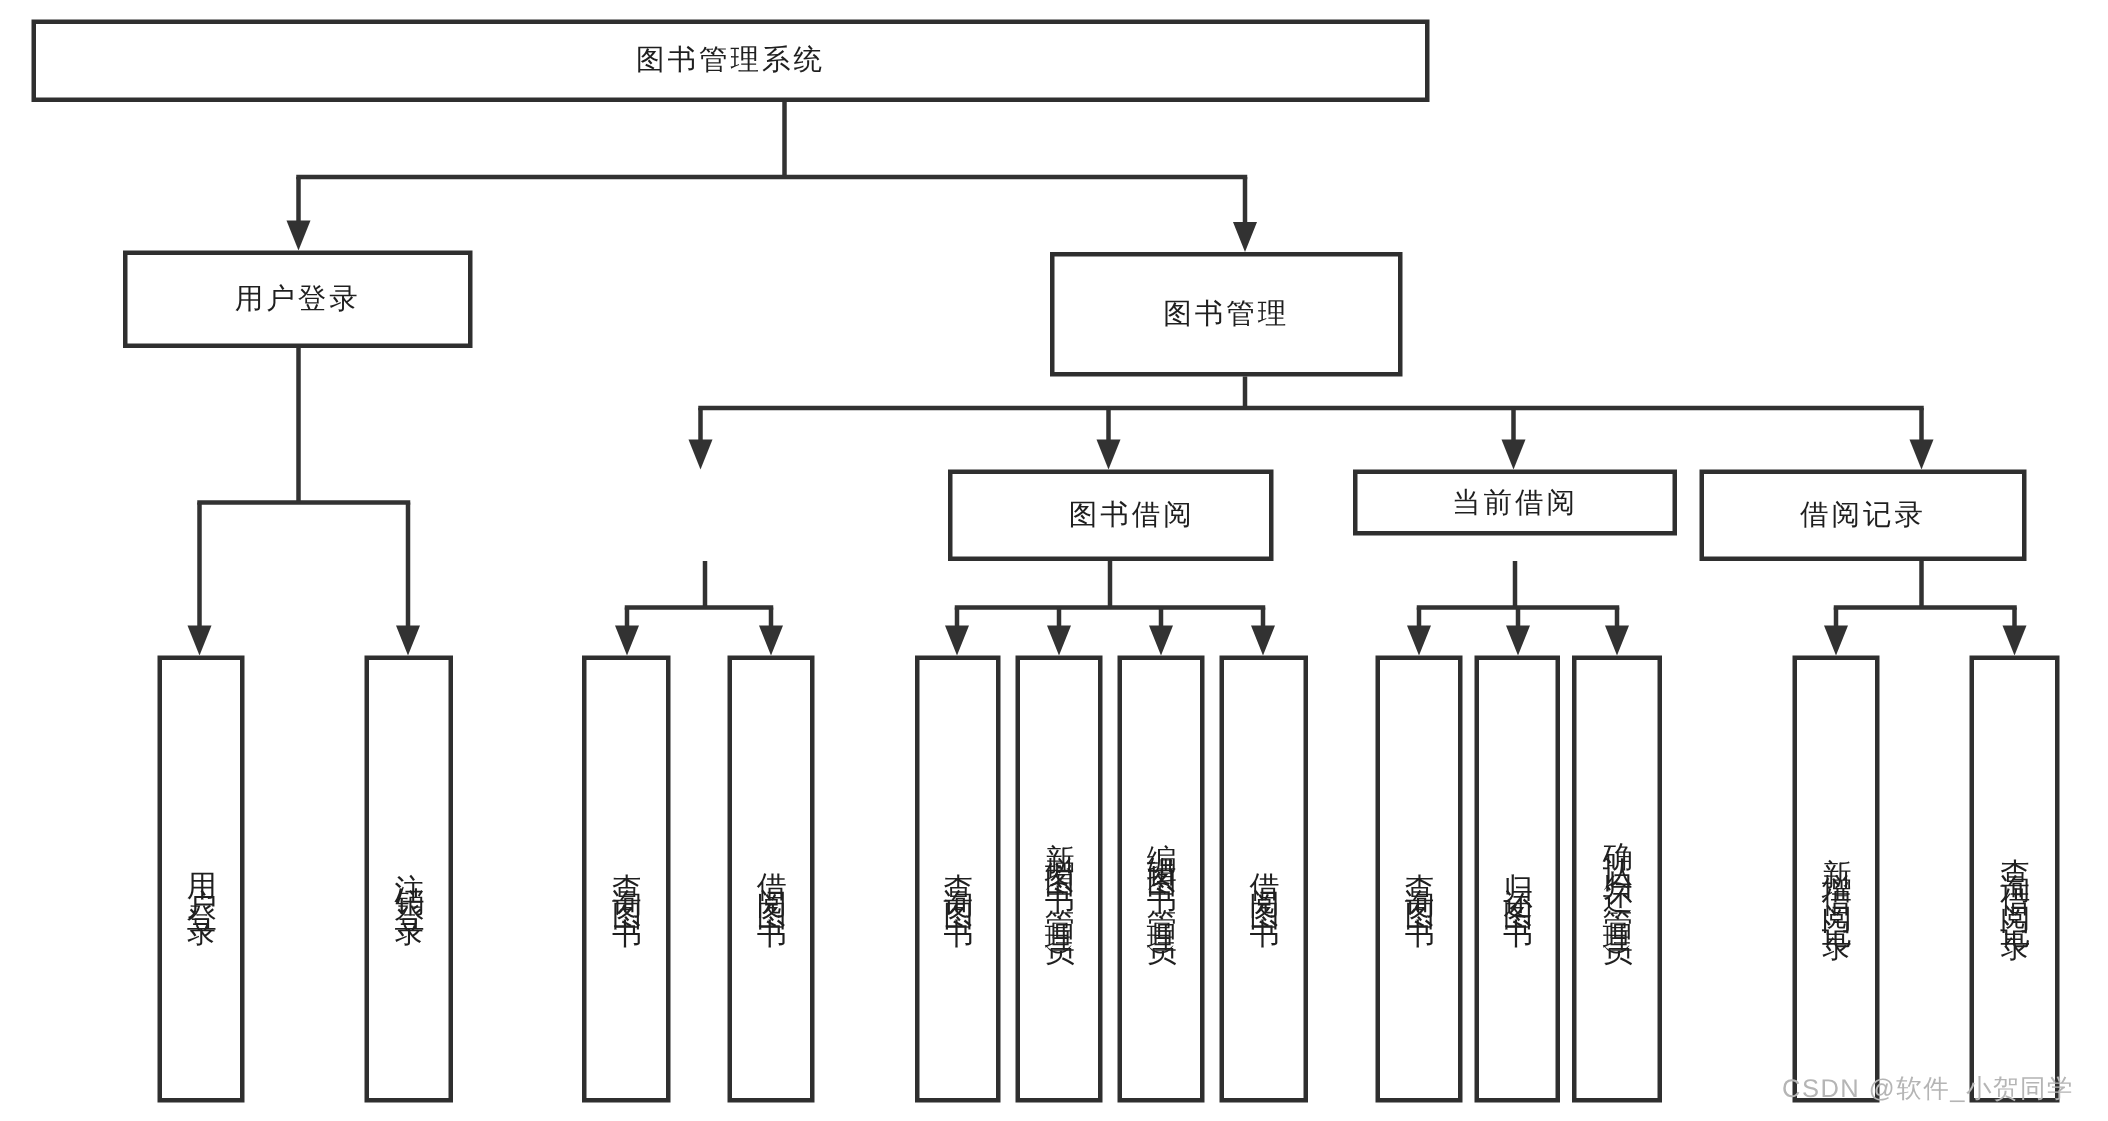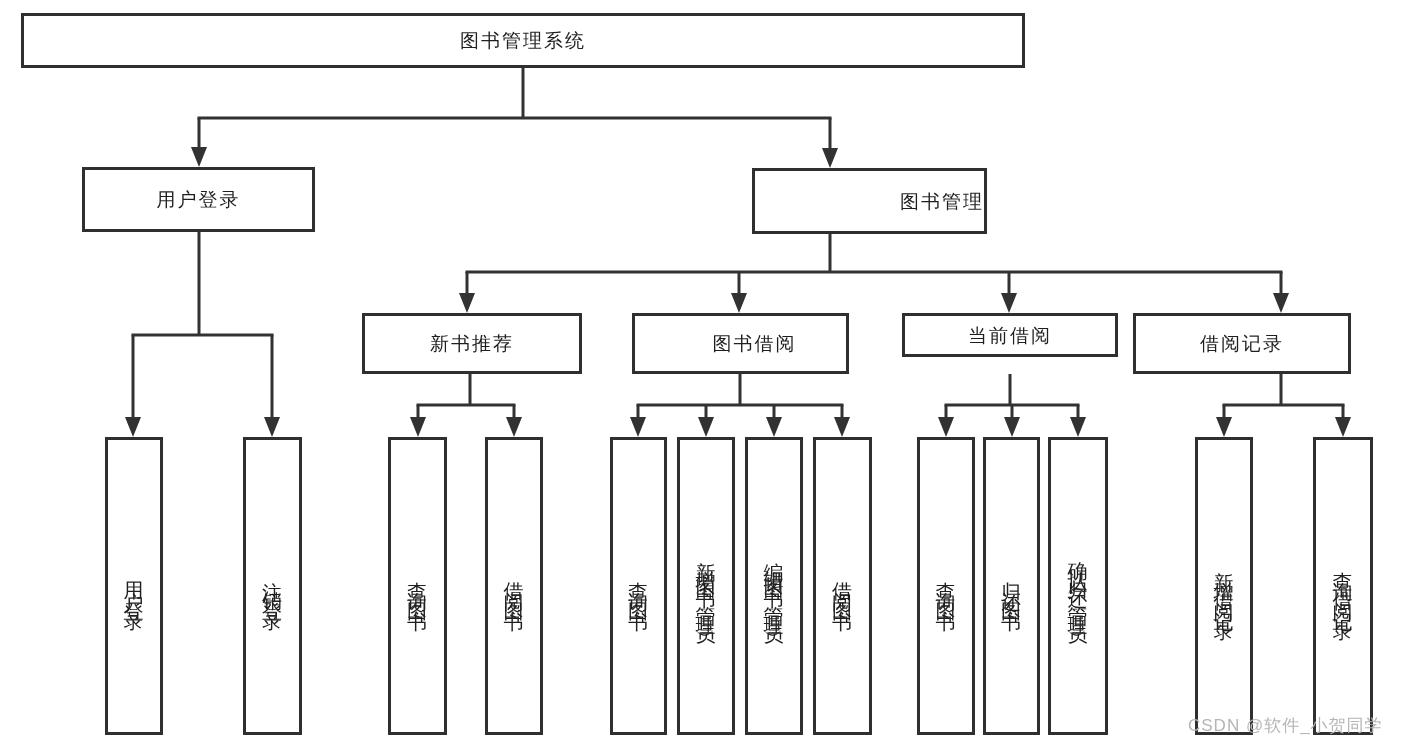--- a/index.html
+++ b/index.html
@@ -124,34 +124,31 @@
     <polygon points="1070,417 1086,417 1078,437"></polygon>
 
     <line x1="1281" y1="374" x2="1281" y2="405"></line>
     <line x1="1222.5" y1="405" x2="1344.5" y2="405"></line>
     <line x1="1224" y1="405" x2="1224" y2="420"></line>
     <polygon points="1216,417 1232,417 1224,437"></polygon>
     <line x1="1343" y1="405" x2="1343" y2="420"></line>
     <polygon points="1335,417 1351,417 1343,437"></polygon>
   </svg>
 
-  <div class="node h" style="left:21px; top:13px; width:1004px; height:55px;">
+  <div class="node h" style="left:21px; top:13px; width:932px; height:55px;">
     <span>图书管理系统</span>
   </div>
 
   <div class="node h" style="left:82px; top:167px; width:233px; height:65px;">
     <span>用户登录</span>
   </div>
-  <div class="node h" style="left:752px; top:168px; width:235px; height:66px;justify-content:flex-end;">
+  <div class="node h" style="left:700px; top:168px; width:235px; height:83px;">
     <span>图书管理</span>
   </div>
 
-  <div class="node h" style="left:362px; top:313px; width:220px; height:61px;">
-    <span>新书推荐</span>
-  </div>
   <div class="node h" style="left:632px; top:313px; width:217px; height:61px;padding-left:28px;">
     <span>图书借阅</span>
   </div>
   <div class="node h" style="left:902px; top:313px; width:216px; height:44px;">
     <span>当前借阅</span>
   </div>
   <div class="node h" style="left:1133px; top:313px; width:218px; height:61px;">
     <span>借阅记录</span>
   </div>
 

